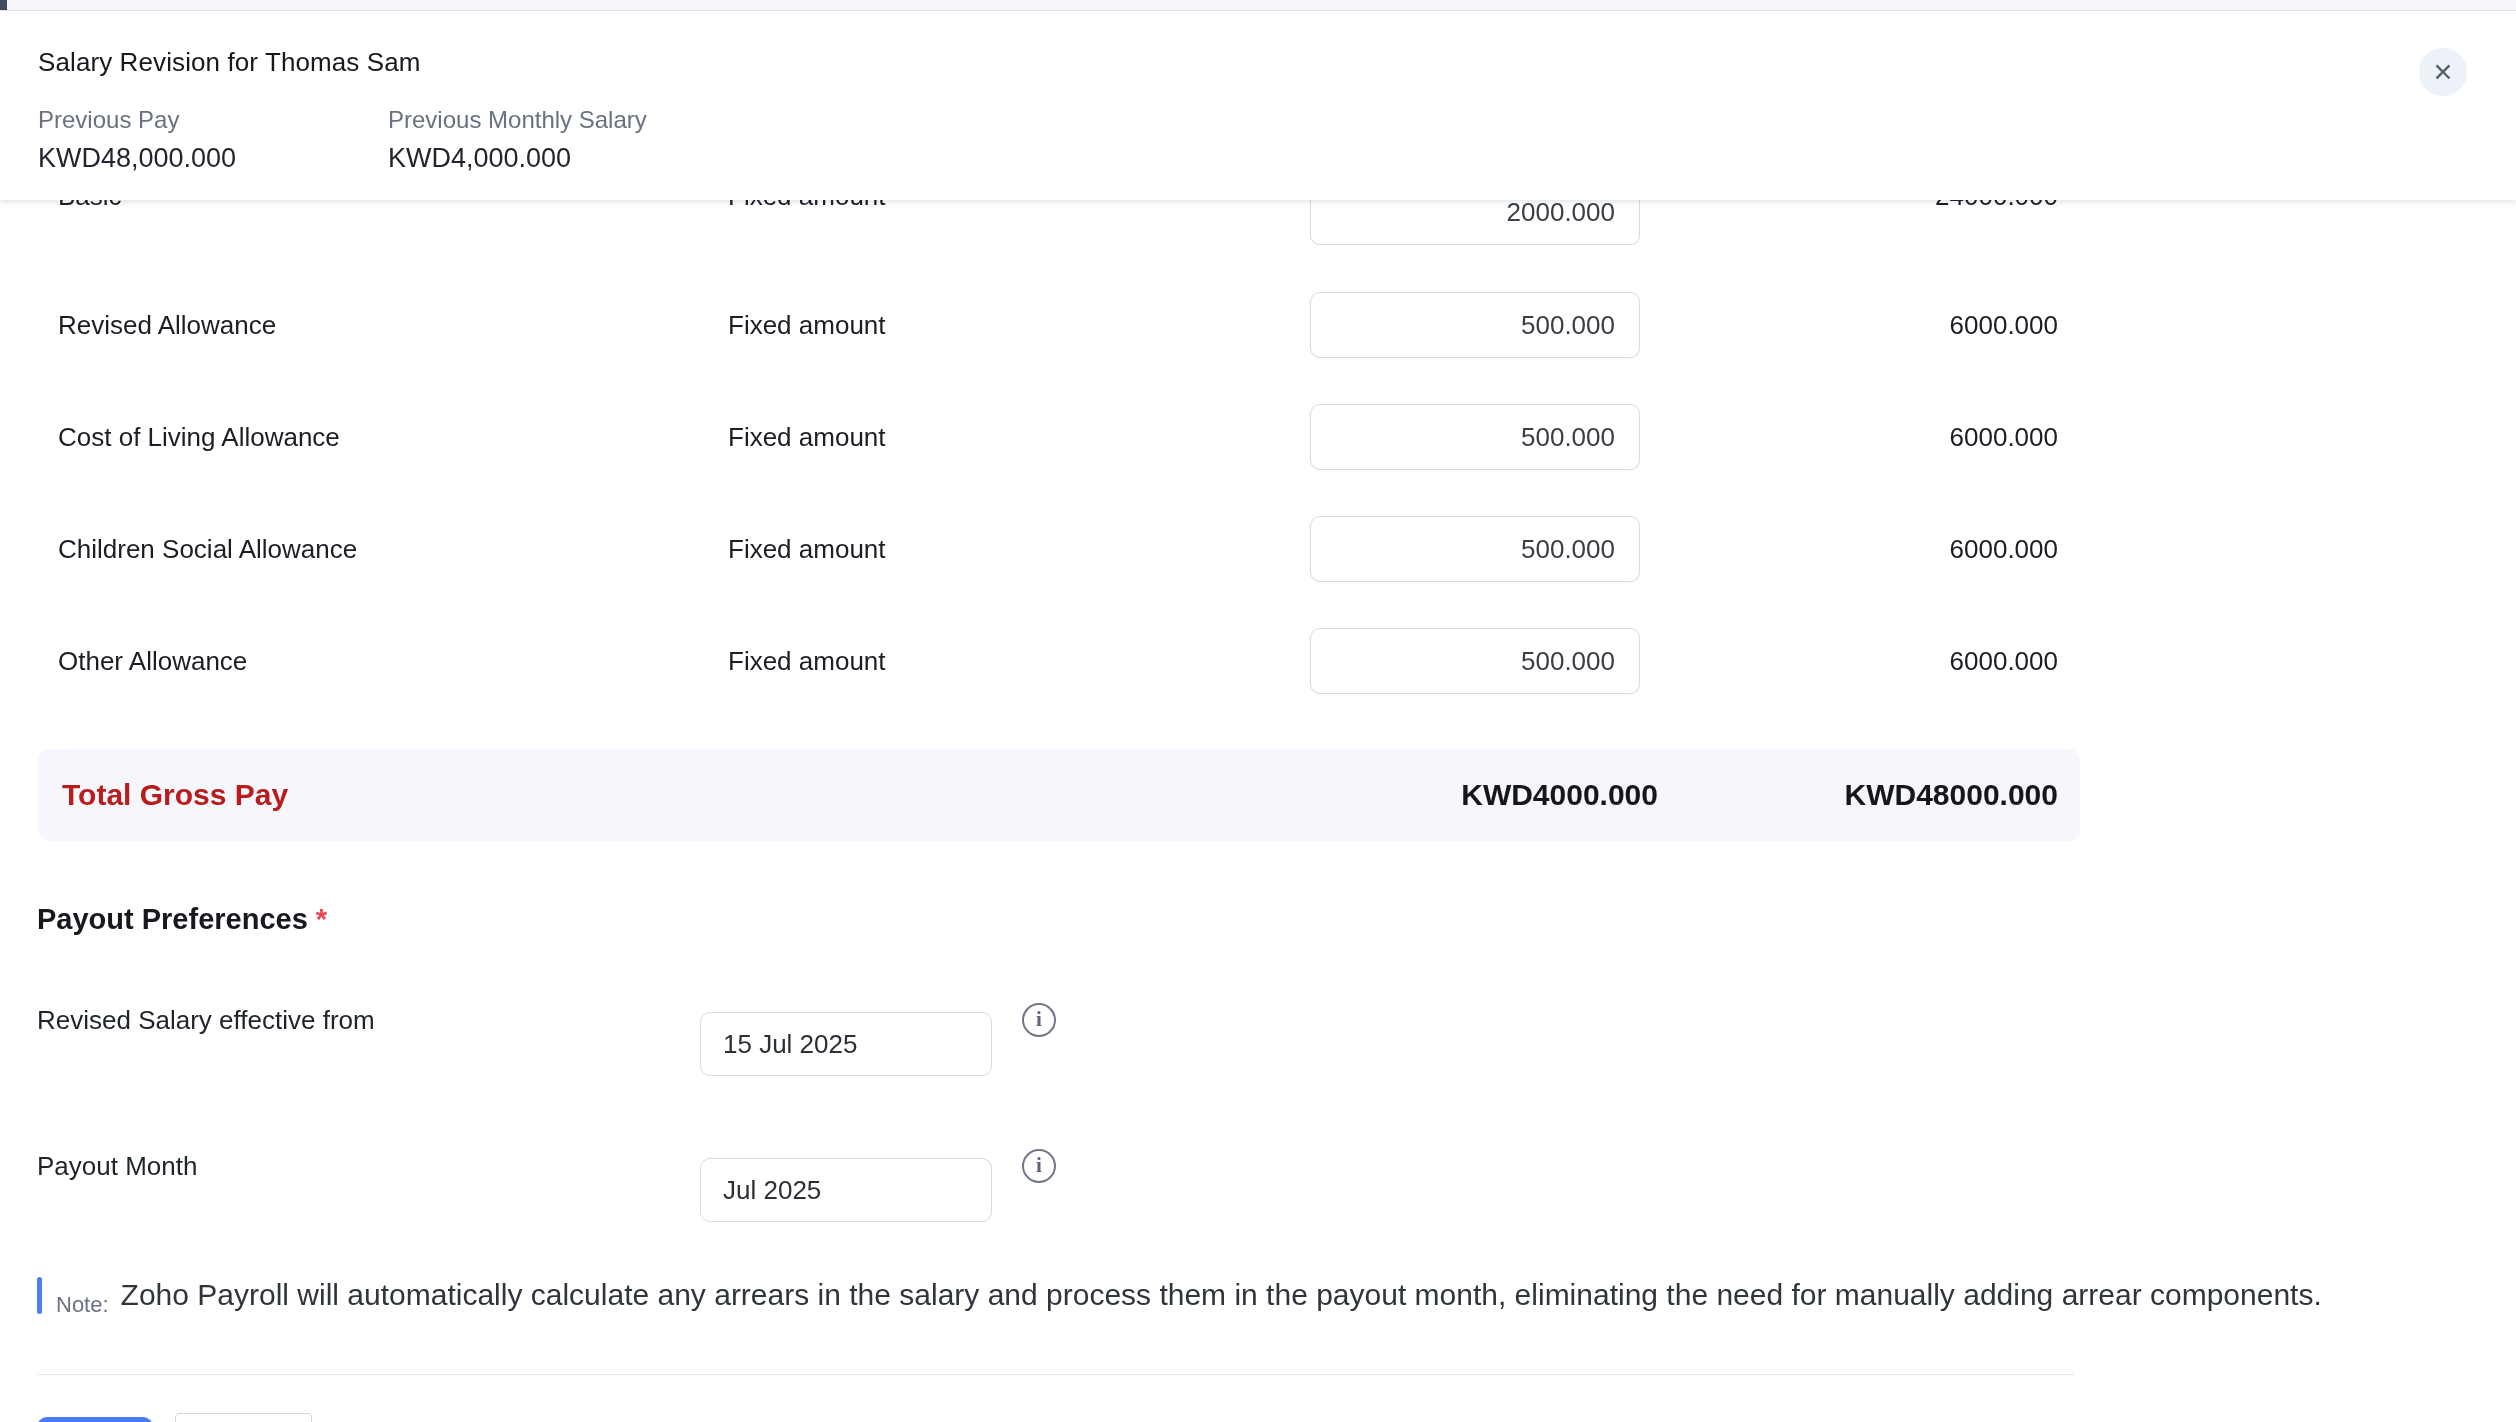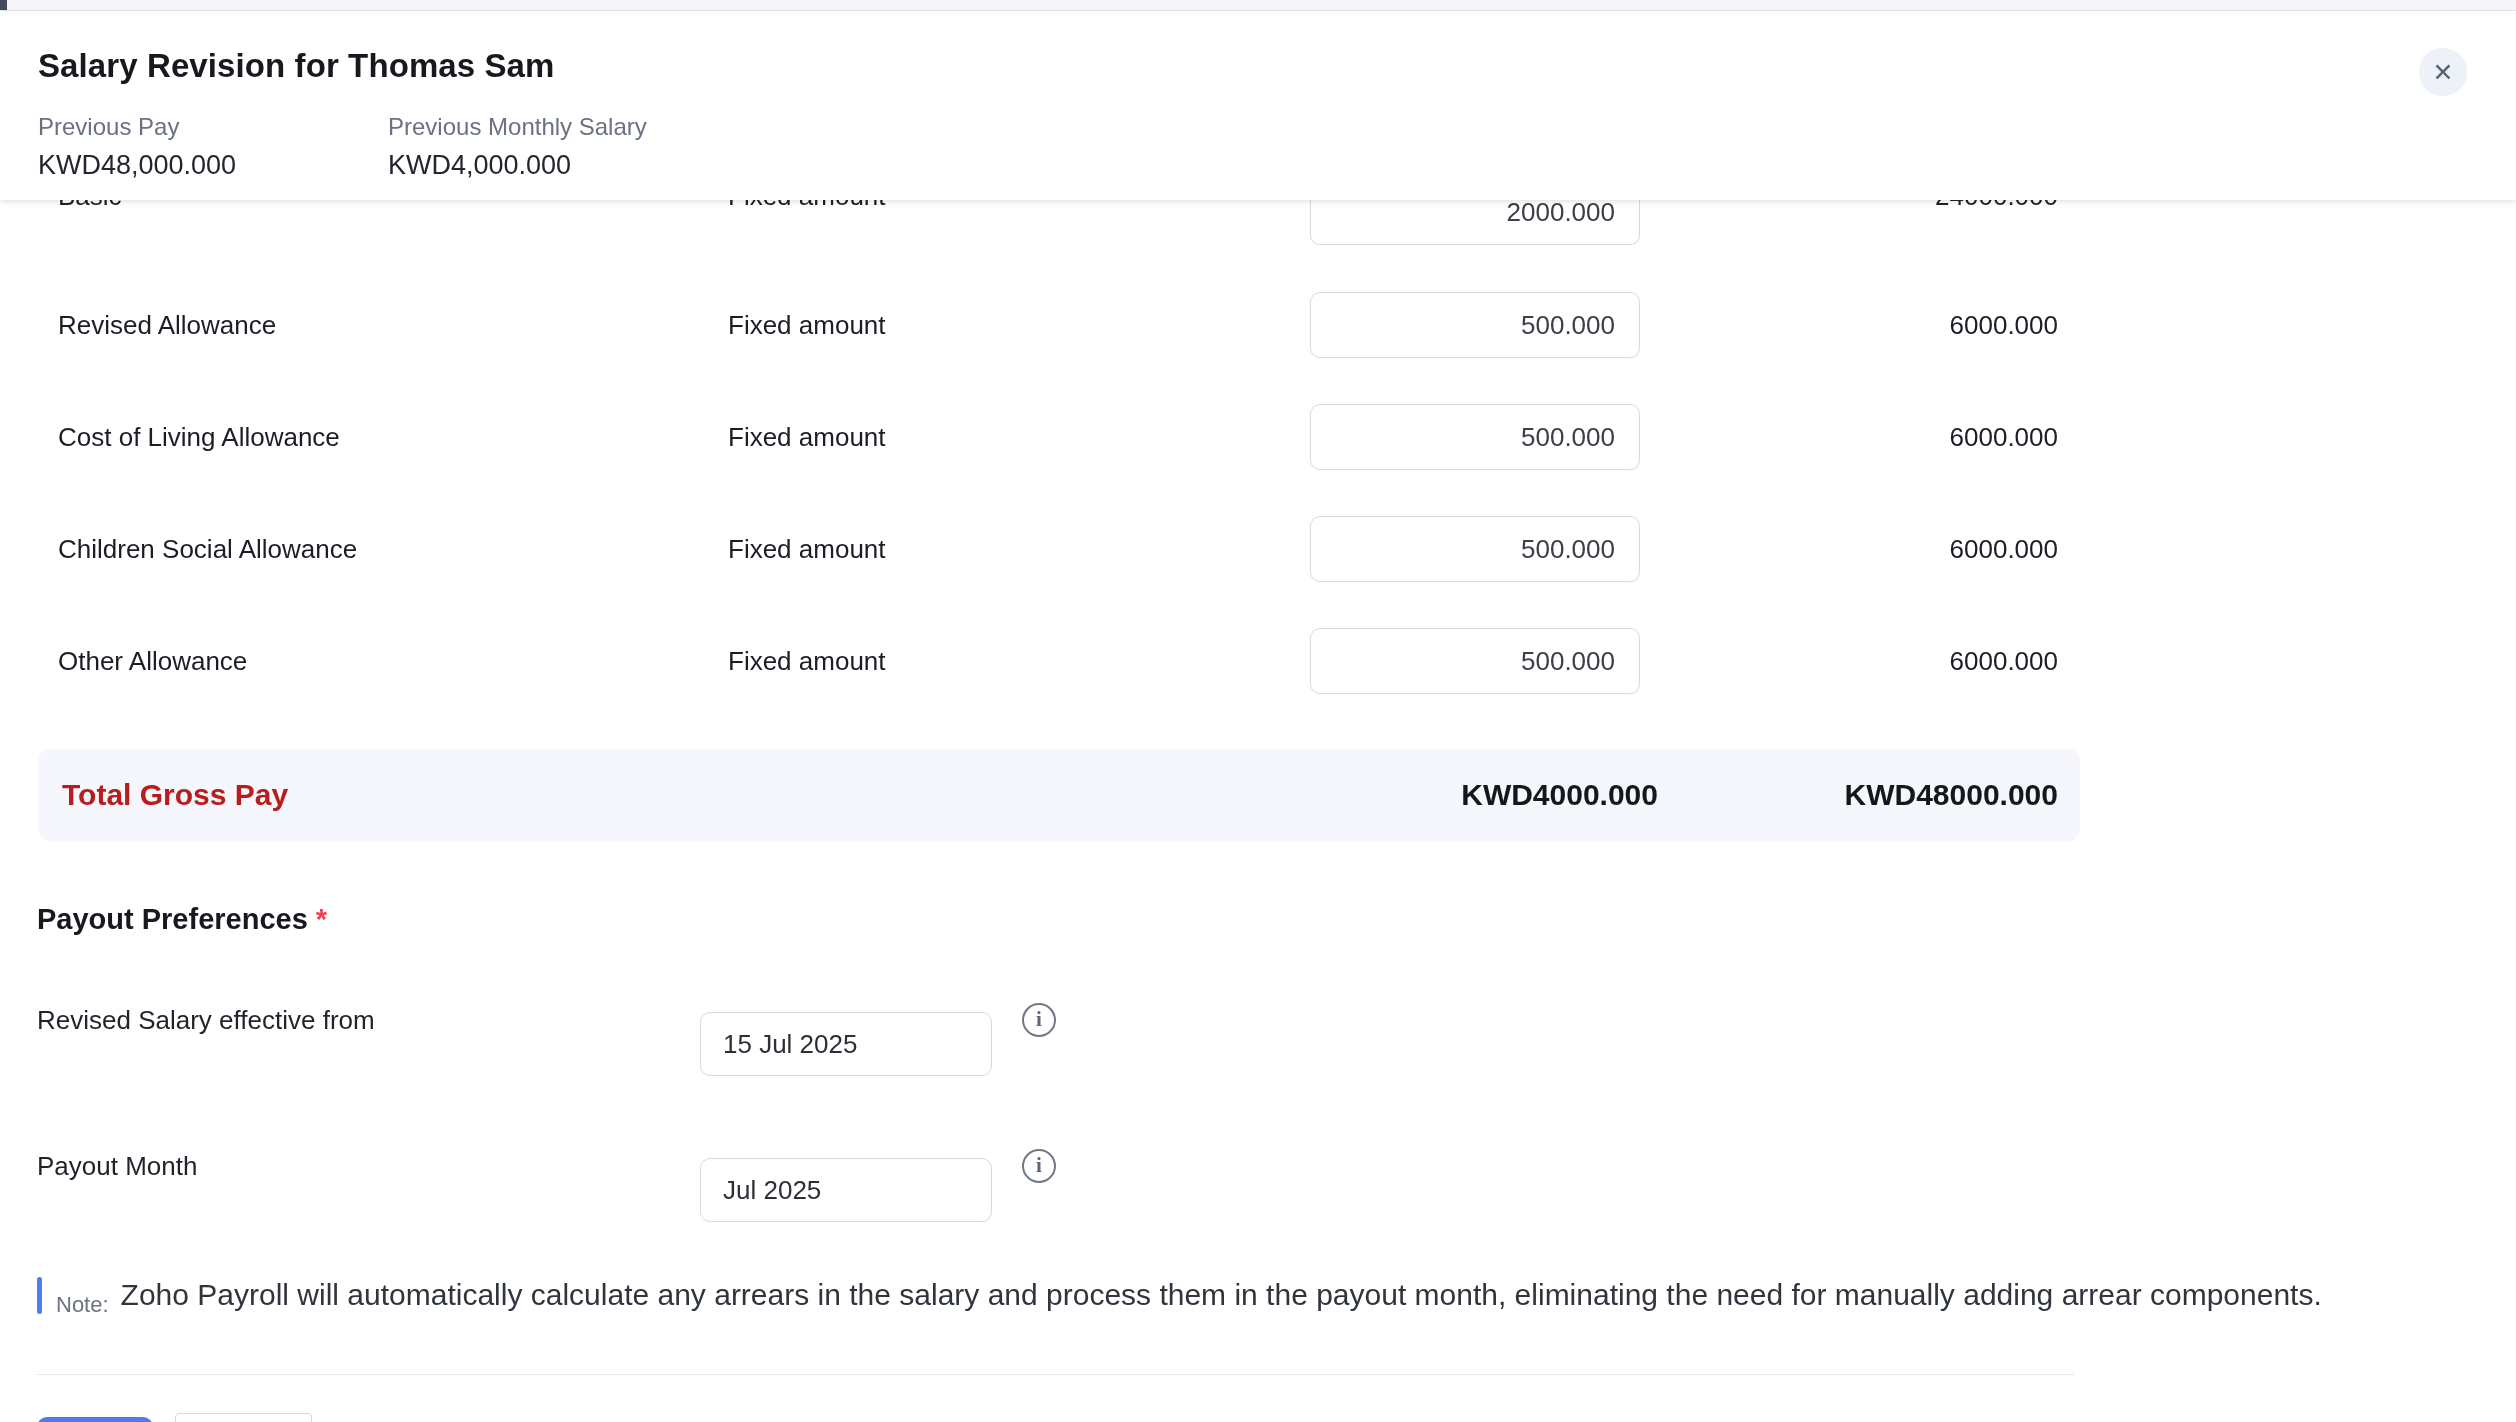--- a/index.html
+++ b/index.html
@@ -6,21 +6,21 @@
   html,body { width:2516px; height:1422px; overflow:hidden; background:#ffffff;
     font-family:"Liberation Sans", sans-serif; color:#1d2129; }
 
   
   .top-strip { position:relative; height:11px; background:#f6f6fa; border-bottom:1px solid #e5e5ec; }
   .corner-sliver { position:absolute; left:0; top:0; width:7px; height:10px; background:#454b5e; }
 
   
   .modal-header { position:relative; z-index:5; background:#fff; height:189px;
     padding:36px 0 0 38px; box-shadow:0 2px 5px rgba(44,51,73,0.14); }
-  .modal-title { font-size:33px; font-weight:700; color:#17191f; letter-spacing:.1px; }
+  .modal-title { font-size:26px; font-weight:400; color:#17191f; letter-spacing:.1px; }
   .close-button { position:absolute; top:37px; right:49px; width:48px; height:48px;
     border-radius:50%; background:#edf1f8; border:none; cursor:pointer;
     display:flex; align-items:center; justify-content:center; }
   .close-icon { font-size:25px; color:#59616f; line-height:1; }
   .summary { display:flex; margin-top:28px; }
   .summary-block { width:350px; }
   .summary-label { font-size:24px; color:#6a7180; }
   .summary-value { margin-top:9px; font-size:27px; font-weight:500; color:#23262e; }
 
   

